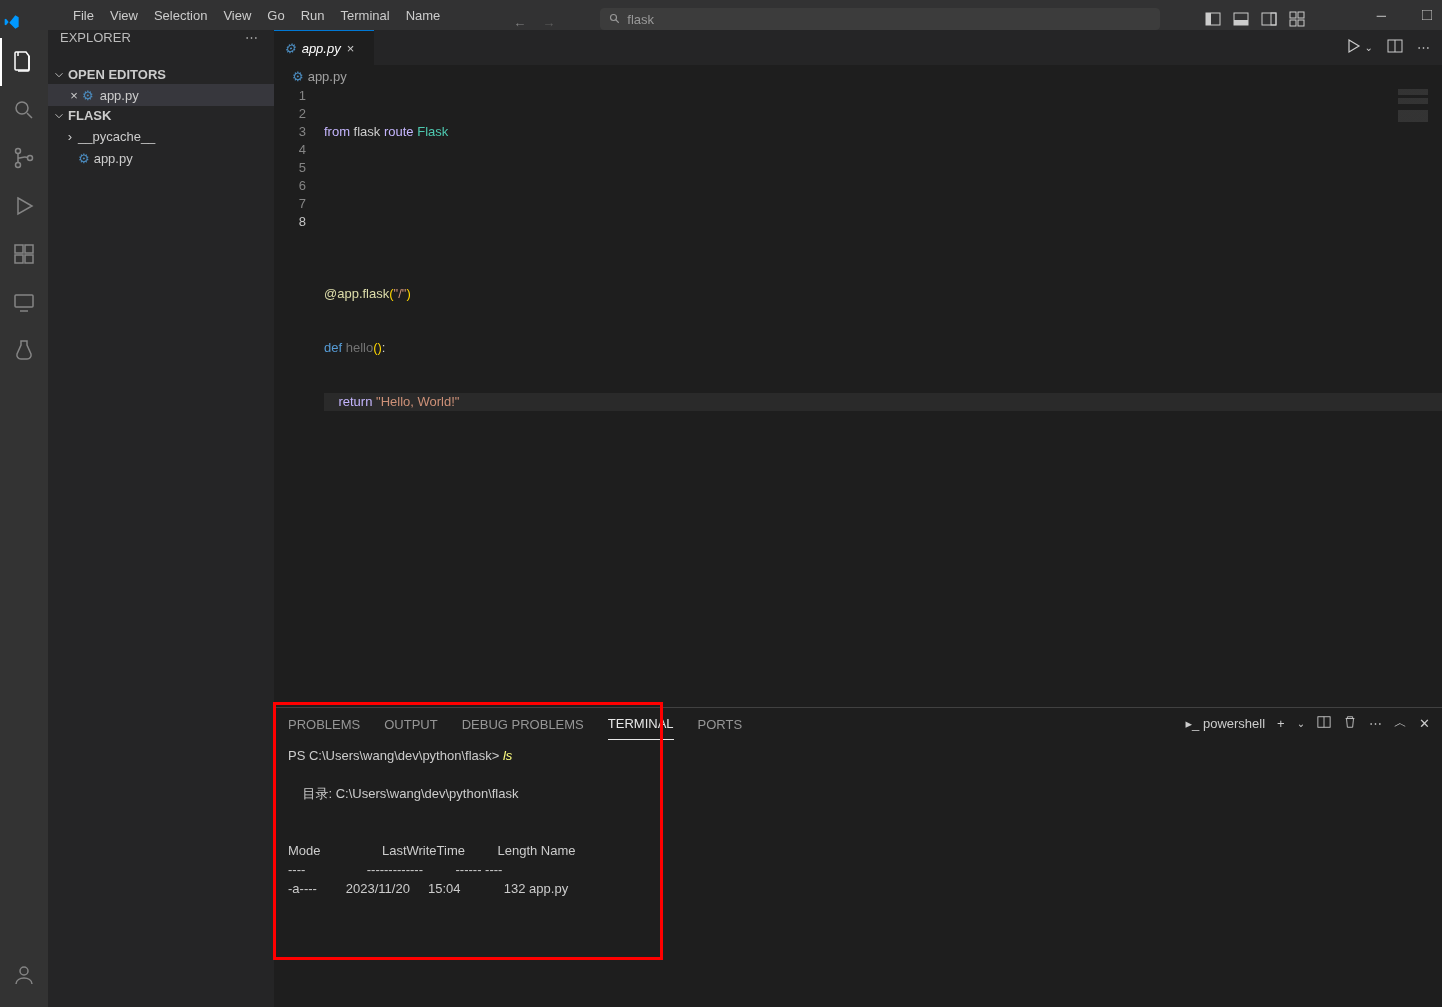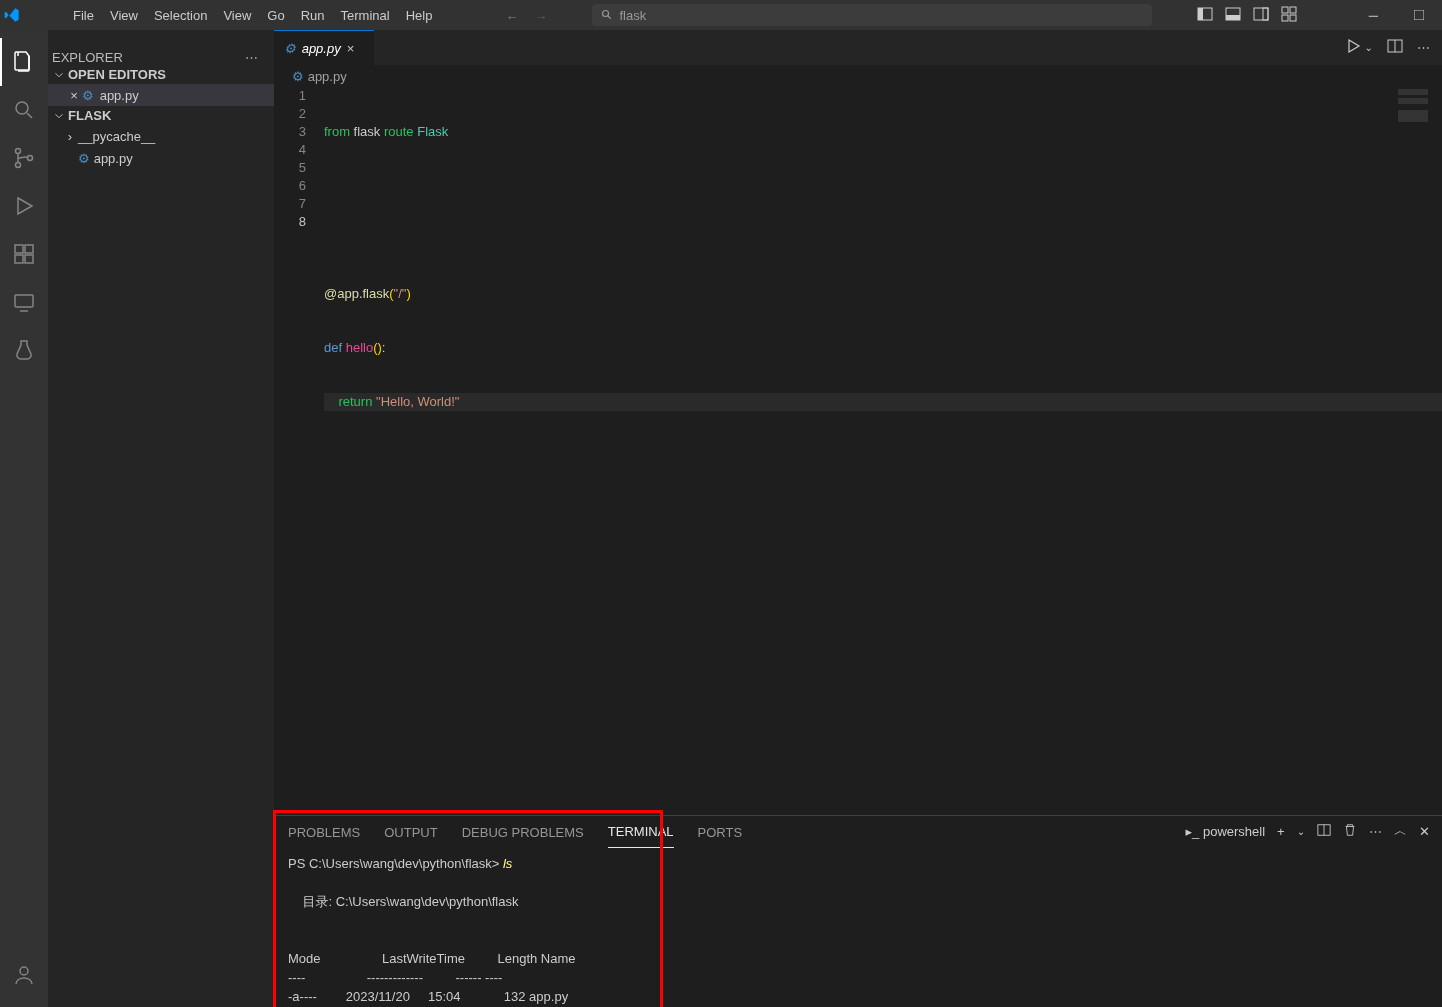--- a/index.html
+++ b/index.html
@@ -1,35 +1,35 @@
 <!DOCTYPE html>
 <html><head>
 <meta charset="utf-8">
 <style>
 *{margin:0;padding:0;box-sizing:border-box;font-family:"Segoe UI",sans-serif;font-size:13px;}
 body{background:#1e1e1e;color:#cccccc;width:1442px;height:1007px;overflow:hidden;display:flex;flex-direction:column;}
-.titlebar{height:30px;background:#323233;display:flex;align-items:center;padding:0 4px;color:#cccccc;font-size:12px;gap:45px;}
+.titlebar{height:30px;background:#323233;display:flex;align-items:flex-end;padding:0 4px;color:#cccccc;font-size:12px;gap:45px;}
 .titlebar .logo{width:30px;display:flex;align-items:center;justify-content:center;}
 .titlebar .menus{display:flex;gap:0;}
 .titlebar .menu-item{padding:0 8px;cursor:pointer;height:30px;display:flex;align-items:center;}
 .titlebar .nav-arrows{display:flex;gap:16px;margin-left:20px;color:#858585;}
 .titlebar .search{flex:1;display:flex;justify-content:center;}
 .titlebar .search-box{width:560px;height:22px;background:#3c3c3c;border:1px solid #3c3c3c;border-radius:4px;display:flex;align-items:center;padding:0 8px;color:#999;}
 .titlebar .search-box svg{margin-right:6px;}
 .titlebar .right-icons{display:flex;gap:12px;align-items:center;margin-right:8px;}
 .titlebar .window-controls{display:flex;}
 .titlebar .win-btn{width:46px;height:30px;display:flex;align-items:center;justify-content:center;color:#cccccc;}
 .main{flex:1;display:flex;min-height:0;}
 .activitybar{width:48px;background:#333333;display:flex;flex-direction:column;align-items:center;padding-top:8px;position:relative;}
 .activitybar .act-item{width:48px;height:48px;display:flex;align-items:center;justify-content:center;color:#858585;cursor:pointer;position:relative;}
 .activitybar .act-item.active{color:#ffffff;}
 .activitybar .act-item.active::before{content:"";position:absolute;left:0;top:0;bottom:0;width:2px;background:#ffffff;}
 .activitybar .bottom{position:absolute;bottom:8px;}
 .sidebar{width:226px;background:#252526;display:flex;flex-direction:column;}
-.sidebar-header{height:35px;display:flex;align-items:flex-end;justify-content:space-between;padding:0 16px 0 4px;font-size:11px;color:#bbbbbb;}
+.sidebar-header{height:35px;display:flex;align-items:flex-start;justify-content:space-between;padding:0 16px 0 12px;font-size:11px;color:#bbbbbb;}
 .sidebar-section{display:flex;align-items:center;padding:2px 4px;font-size:11px;font-weight:700;color:#cccccc;cursor:pointer;}
 .sidebar-section svg{margin-right:2px;}
 .file-row{display:flex;align-items:center;height:22px;padding-left:18px;color:#cccccc;cursor:pointer;}
 .file-row.dirty{background:#37373d;}
 .file-row .close-x{width:16px;text-align:center;color:#cccccc;}
 .file-row .icon{margin-right:6px;}
 .tree-row{display:flex;align-items:center;height:22px;padding-left:14px;color:#cccccc;cursor:pointer;}
 .tree-row .chev{width:16px;text-align:center;}
 .editor-area{flex:1;background:#1e1e1e;display:flex;flex-direction:column;min-width:0;}
 .tabs-bar{height:35px;background:#252526;display:flex;align-items:center;}
@@ -38,24 +38,24 @@
 .tab-actions{margin-left:auto;display:flex;gap:14px;padding-right:12px;color:#cccccc;align-items:center;}
 .breadcrumb{height:22px;display:flex;align-items:center;padding-left:18px;color:#a0a0a0;gap:4px;font-size:13px;}
 .code-view{flex:1;display:flex;font-family:Consolas,monospace;font-size:14px;line-height:18px;position:relative;min-height:0;}
 .gutter{width:50px;text-align:right;color:#858585;padding-right:18px;padding-top:0;}
 .gutter div{height:18px;}
 .code-lines{flex:1;padding-top:0;white-space:pre;}
 .code-lines div{height:18px;}
 .code-lines .hl{background:#2a2a2a;}
 .minimap{position:absolute;right:14px;top:2px;width:30px;height:60px;opacity:0.3;background:linear-gradient(#666 0 10%,transparent 10% 15%,#666 15% 25%,transparent 25% 35%,#666 35% 55%,transparent 55%);}
 .c-comment{color:#6a9955;}
-.c-kw{color:#22c55e;}
+.c-kw{color:#c4b5fd;}
 .c-kw2{color:#569cd6;}
 .c-str{color:#ce9178;}
-.c-fn{color:#ec4899;}
+.c-fn{color:#737373;}
 .c-var{color:#9cdcfe;}
 .c-dec{color:#dcdcaa;}
 .c-cls{color:#4ec9b0;}
 .c-paren{color:#ffd700;}
 .panel{border-top:1px solid #414141;display:flex;flex-direction:column;position:relative;}
 .panel-tabs{height:32px;display:flex;align-items:center;padding-left:14px;gap:24px;font-size:11px;color:#969696;}
 .panel-tab{cursor:pointer;height:32px;display:flex;align-items:center;}
 .panel-tab.active{color:#e7e7e7;border-bottom:1px solid #e7e7e7;}
 .panel-right{position:absolute;right:12px;top:6px;display:flex;align-items:center;gap:12px;color:#cccccc;font-size:12px;}
 .terminal-content{flex:1;padding:6px 14px;font-family:Consolas,monospace;font-size:14px;line-height:18px;color:#cccccc;white-space:pre;}
@@ -73,21 +73,21 @@
       </svg>
   </div>
   <div class="menus">
     <div class="menu-item">File</div>
     <div class="menu-item">View</div>
     <div class="menu-item">Selection</div>
     <div class="menu-item">View</div>
     <div class="menu-item">Go</div>
     <div class="menu-item">Run</div>
     <div class="menu-item">Terminal</div>
-    <div class="menu-item">Help</div>
+    <div class="menu-item">Name</div>
   </div>
   <div class="nav-arrows">
     <span>←</span>
     <span style="opacity:0.5">→</span>
   </div>
   <div class="search">
     <div class="search-box">
       <svg width="12" height="12" viewBox="0 0 16 16">
           <circle cx="6" cy="6" r="4" stroke="#999" fill="none" stroke-width="1.5"></circle>
           <line x1="9" y1="9" x2="13" y2="13" stroke="#999" stroke-width="1.5"></line>
@@ -251,21 +251,21 @@
         <div><span class="c-kw">from</span><span> flask </span><span class="c-kw">route</span><span class="c-cls"> Flask</span></div>
         <div></div>
         <div></div>
         <div><span class="c-dec">@app.flask</span><span class="c-paren">(</span><span class="c-str">"/"</span><span class="c-paren">)</span></div>
         <div><span class="c-kw2">def</span><span class="c-fn"> hello</span><span class="c-paren">(</span><span class="c-paren">)</span><span>:</span></div>
         <div class="hl"><span>    </span><span class="c-kw">return</span><span class="c-str"> "Hello, World!"</span></div>
       </div>
       <div class="minimap"></div>
     </div>
 
-    <div class="panel" style="height:192px;">
+    <div class="panel" style="height:300px;">
       <div class="panel-tabs">
         <div class="panel-tab">PROBLEMS</div>
         <div class="panel-tab">OUTPUT</div>
         <div class="panel-tab">DEBUG PROBLEMS</div>
         <div class="panel-tab active">TERMINAL</div>
         <div class="panel-tab">PORTS</div>
       </div>
       <div class="panel-right">
         <span><span>▸_</span> <span>powershell</span></span>
         <span>+</span>

